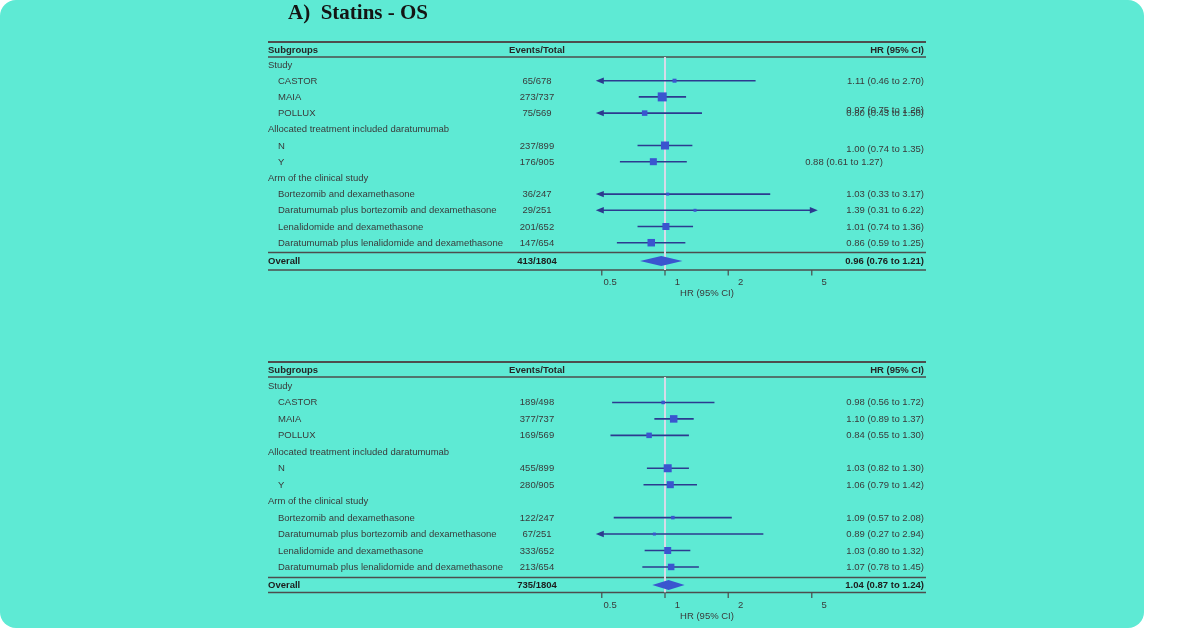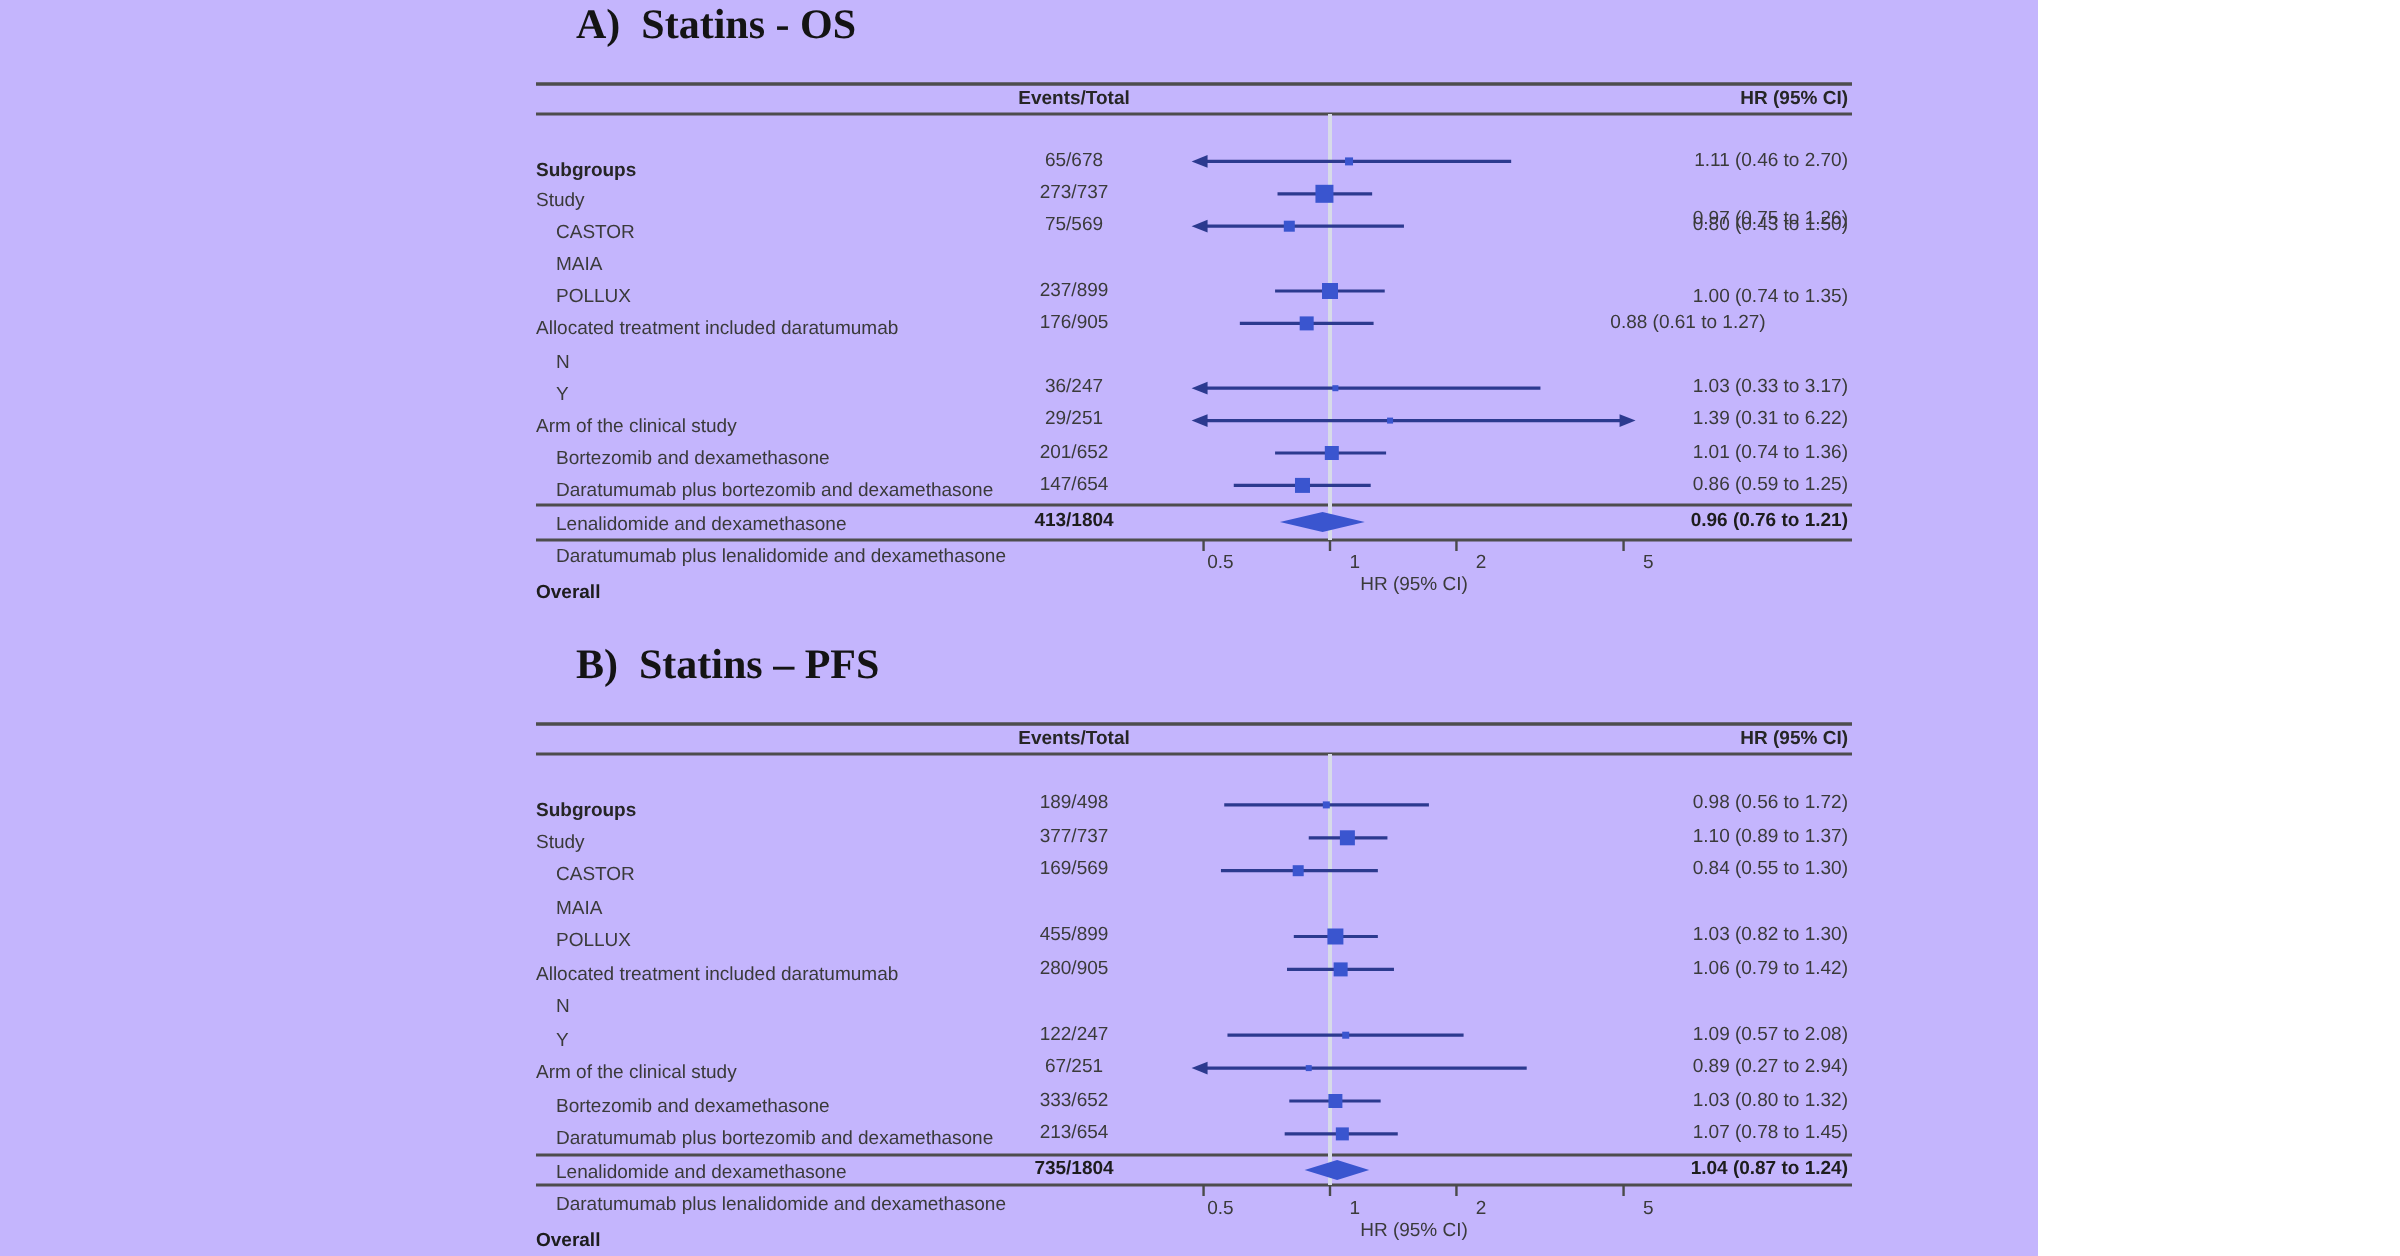--- a/index.html
+++ b/index.html
@@ -1,24 +1,24 @@
 <!DOCTYPE html>
 <html><head>
 <meta charset="utf-8">
 <style>
   html,body{margin:0;padding:0;background:#ffffff;}
-  #fig{position:relative;width:1019px;height:628px;background:#c4b5fd;overflow:hidden;
-       font-family:"Liberation Sans", sans-serif;font-size:9.5px;color:#3a3a3a;}
+  #fig{position:relative;width:1144px;height:628px;background:#5eead4;overflow:hidden;
+       font-family:"Liberation Sans", sans-serif;font-size:9.5px;color:#3a3a3a;border-radius:16px;}
   #plot-svg{position:absolute;left:0;top:0;}
   .panel-title{position:absolute;left:288px;font-family:"Liberation Serif", serif;
        font-weight:bold;font-size:21px;color:#141414;white-space:pre;line-height:20px;}
   .hdr{position:absolute;font-weight:bold;color:#262626;line-height:12px;}
   .cell{position:absolute;line-height:12px;color:#3a3a3a;white-space:pre;}
   .cell.b{font-weight:bold;color:#1d1d1d;}
-  .c-sub{left:268px;margin-top:36px;}
+  .c-sub{left:268px;}
   .c-sub.indent{left:278px;}
   .c-ev{left:467px;width:140px;text-align:center;}
   .c-hr{left:764px;width:160px;text-align:right;}
   .tick-lab{position:absolute;width:30px;text-align:right;line-height:12px;color:#3a3a3a;}
   .axis-title{position:absolute;left:627px;width:160px;text-align:center;line-height:12px;color:#3a3a3a;}
 </style>
 </head>
 <body>
 
 <div id="fig">
@@ -81,21 +81,20 @@
       <line x1="642.3398665650009" y1="566.95" x2="698.8872804693448" y2="566.95" stroke="#2c3a8f" stroke-width="1.6"></line>
       <rect x="667.9205933138941" y="563.7" width="6.5" height="6.5" fill="#3a55cf"></rect>
       <polygon points="652.2990430499099,585 668.5770012527439,580 684.6185538840693,585 668.5770012527439,590" fill="#3a55cf"></polygon>
       <line x1="601.783700910564" y1="592.5" x2="601.783700910564" y2="598" stroke="#4a4a4a" stroke-width="1.2"></line>
       <line x1="665" y1="592.5" x2="665" y2="598" stroke="#4a4a4a" stroke-width="1.2"></line>
       <line x1="728.216299089436" y1="592.5" x2="728.216299089436" y2="598" stroke="#4a4a4a" stroke-width="1.2"></line>
       <line x1="811.783700910564" y1="592.5" x2="811.783700910564" y2="598" stroke="#4a4a4a" stroke-width="1.2"></line>
     </svg>
 
   <div class="panel-title" id="titleA" style="top:2px">A)  Statins - OS</div>
-  <div class="panel-title" id="titleB" style="top:322px">B)  Statins – PFS</div>
 
   <div class="hdr c-sub" style="top:43.5px">Subgroups</div>
   <div class="hdr c-ev" style="top:43.5px">Events/Total</div>
   <div class="hdr c-hr" style="top:43.5px">HR (95% CI)</div>
 
   <div class="hdr c-sub" style="top:363.5px">Subgroups</div>
   <div class="hdr c-ev" style="top:363.5px">Events/Total</div>
   <div class="hdr c-hr" style="top:363.5px">HR (95% CI)</div>
 <div class="cell c-sub" style="top: 58.5px;">Study</div>
     <div class="cell c-sub indent" style="top: 74.7px;">CASTOR</div>

